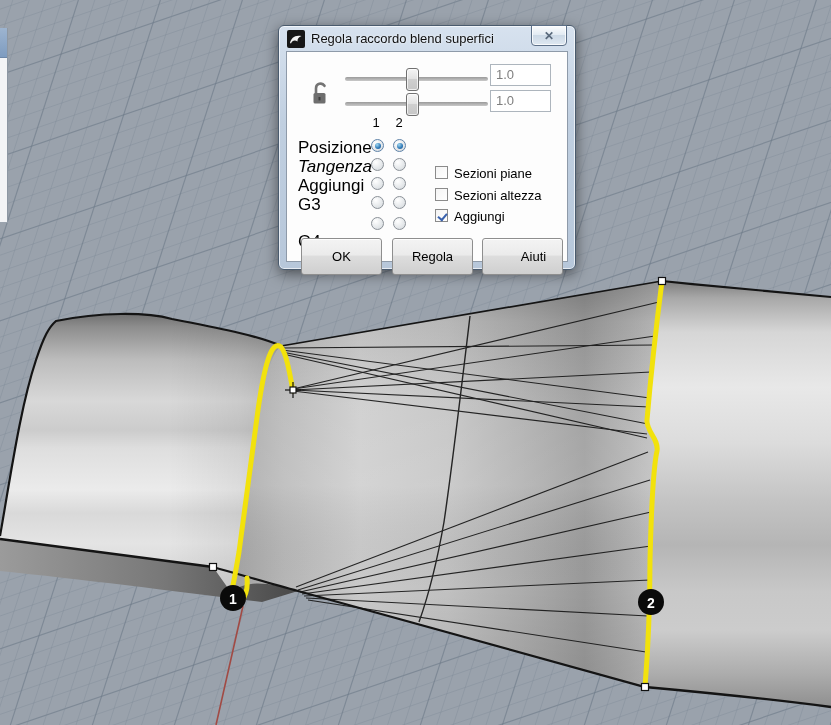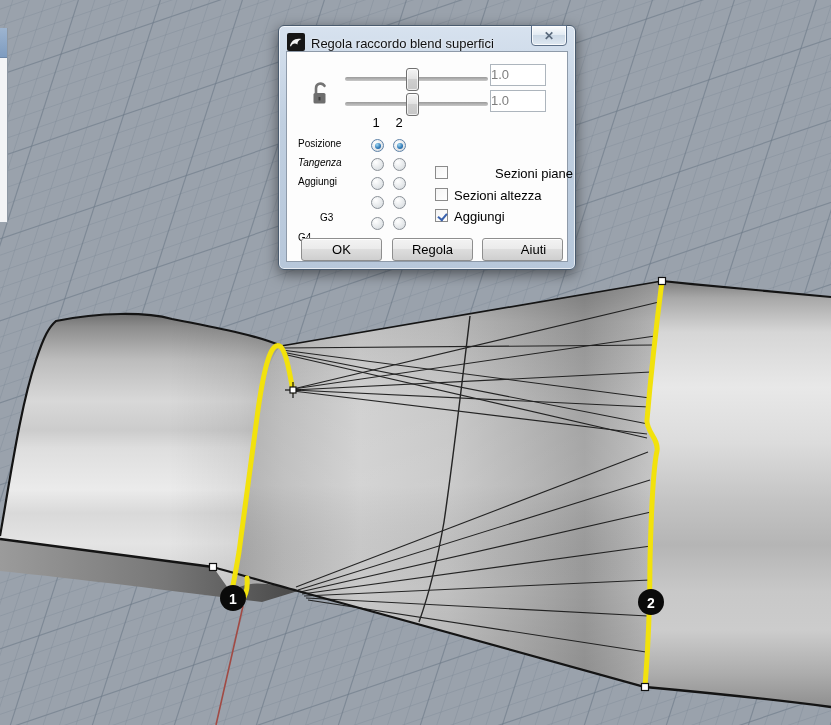--- a/index.html
+++ b/index.html
@@ -14,21 +14,21 @@
   
   .edge-panel{position:absolute;left:0;top:28px;width:7px;height:194px;
     background:#f3f4f6;border-right:1px solid #8d97a3;border-bottom:1px solid #9aa3ae;}
   .edge-panel-blue{width:100%;height:29px;background:linear-gradient(#9db4d0,#7e9cc0);border-bottom:1px solid #6d87a8;}
 
   
   .dialog{position:absolute;left:278px;top:25px;width:296px;height:243px;
     border-radius:6px;border:1px solid #4a5b6e;
     background:linear-gradient(#d7e2ef,#c0cfe0 40%,#b7c7da);
     box-shadow:0 4px 14px rgba(0,0,0,.5), inset 0 0 0 1px rgba(255,255,255,.65);}
-  .titlebar{position:absolute;left:0;top:0;right:0;height:25px;display:flex;align-items:flex-end;padding:0 8px;}
+  .titlebar{position:absolute;left:0;top:0;right:0;height:25px;display:flex;align-items:center;padding:0 8px;}
   .app-icon{width:18px;height:18px;margin-right:6px;flex:0 0 auto;}
   .title-text{font-size:13px;color:#101010;text-shadow:0 0 3px rgba(255,255,255,.9);white-space:nowrap;}
   .close-btn{position:absolute;right:8px;top:-1px;width:34px;height:19px;
     border:1px solid #5d7088;border-radius:0 0 4px 4px;
     background:linear-gradient(#fbfcfd,#e3ebf3 45%,#ccd9e6 50%,#dfe8f1);
     display:flex;align-items:center;justify-content:center;
     color:#5a6a7c;font-size:12px;font-weight:bold;cursor:default;
     box-shadow:inset 0 0 0 1px rgba(255,255,255,.8);}
   .dialog-client{position:absolute;left:7px;top:25px;width:280px;height:209px;
     background:#fdfdfd;border:1px solid #8e9aa9;}
@@ -37,40 +37,40 @@
 
   .slider-track{position:absolute;height:4px;width:143px;
     background:linear-gradient(#9a9a9a,#c9c9c9);border-radius:2px;
     box-shadow:0 1px 0 rgba(255,255,255,.9);}
   .slider-thumb{position:absolute;width:11px;height:21px;
     border:1px solid #707070;border-radius:3px;
     background:linear-gradient(#f5f5f5,#e3e3e3 45%,#cfcfcf 50%,#c6c6c6);
     box-shadow:inset 0 0 0 1px rgba(255,255,255,.7);}
 
   .value-box{position:absolute;width:54px;height:20px;border:1px solid #adb5bd;
-    background:#fff;color:#7e7e7e;font-size:13px;line-height:20px;box-sizing:content-box;}
+    background:#fff;color:#7e7e7e;font-size:13px;line-height:20px;padding-left:5px;box-sizing:content-box;}
 
   .col-label{position:absolute;width:14px;text-align:center;font-size:13px;color:#000;}
 
-  .row-label{position:absolute;left:11px;font-size:10px;color:#000;white-space:nowrap;}
+  .row-label{position:absolute;left:11px;font-size:17px;color:#000;white-space:nowrap;}
 
   .radio{position:absolute;width:13px;height:13px;border-radius:50%;
     border:1px solid #8b9198;background:radial-gradient(circle at 35% 30%,#ffffff,#dfe3e6 70%,#c8cdd2);
     box-sizing:border-box;}
   .radio.on{border-color:#5f83a8;}
   .radio.on::after{content:"";position:absolute;left:2.5px;top:2.5px;width:6px;height:6px;border-radius:50%;
     background:radial-gradient(circle at 35% 30%,#9fd8f2,#2e77b5 60%,#1d5a94);}
 
   .checkbox{position:absolute;width:13px;height:13px;border:1px solid #8b8b8b;
     background:linear-gradient(135deg,#f4f4f4,#ffffff);box-sizing:border-box;}
   .checkbox.on::after{content:"";position:absolute;left:2px;top:3px;width:7px;height:4px;
     border-left:2px solid #3a62ad;border-bottom:2px solid #3a62ad;transform:rotate(-50deg);}
   .cb-label{position:absolute;font-size:13px;color:#000;white-space:nowrap;}
 
-  .win-btn{position:absolute;height:23px;border:1px solid #8e8e8e;border-radius:3px;
+  .win-btn{position:absolute;height:37px;border:1px solid #8e8e8e;border-radius:3px;
     background:linear-gradient(#f3f3f3,#ebebeb 45%,#dddddd 50%,#cfcfcf);
     font-family:"Liberation Sans",sans-serif;font-size:13px;color:#000;
     display:flex;align-items:center;justify-content:center;
     box-shadow:inset 0 1px 0 rgba(255,255,255,.9);cursor:default;}
 </style>
 </head>
 <body>
 
 <svg id="viewport-svg" width="831" height="725" viewBox="0 0 831 725">
   <defs>
@@ -387,31 +387,31 @@
     <span class="radio on" style="left:106px;top:87px;"></span>
 
     <div class="row-label" style="top:105px;font-style:italic;">Tangenza</div>
     <span class="radio" style="left:84px;top:106px;"></span>
     <span class="radio" style="left:106px;top:106px;"></span>
 
     <div class="row-label" style="top:124px;">Aggiungi</div>
     <span class="radio" style="left:84px;top:125px;"></span>
     <span class="radio" style="left:106px;top:125px;"></span>
 
-    <div class="row-label" style="top:160px;margin-left:22px;">G3</div>
+    <div class="row-label" style="top:143px;">G3</div>
     <span class="radio" style="left:84px;top:144px;"></span>
     <span class="radio" style="left:106px;top:144px;"></span>
 
     <div class="row-label" style="top:180px;">G4</div>
     <span class="radio" style="left:84px;top:165px;"></span>
     <span class="radio" style="left:106px;top:165px;"></span>
 
 
     <span class="checkbox" style="left:148px;top:114px;"></span>
-    <div class="cb-label" style="left:167px;top:114px;margin-left:41px;">Sezioni piane</div>
+    <div class="cb-label" style="left:167px;top:114px;">Sezioni piane</div>
 
     <span class="checkbox" style="left:148px;top:136px;"></span>
     <div class="cb-label" style="left:167px;top:136px;">Sezioni altezza</div>
 
     <span class="checkbox on" style="left:148px;top:157px;"></span>
     <div class="cb-label" style="left:167px;top:157px;">Aggiungi</div>
 
     <button class="win-btn" style="left:14px;top:186px;width:81px;">OK</button>
     <button class="win-btn" style="left:105px;top:186px;width:81px;">Regola</button>
     <button class="win-btn" style="left:195px;top:186px;width:81px;padding-left:28px;">Aiuti</button>

